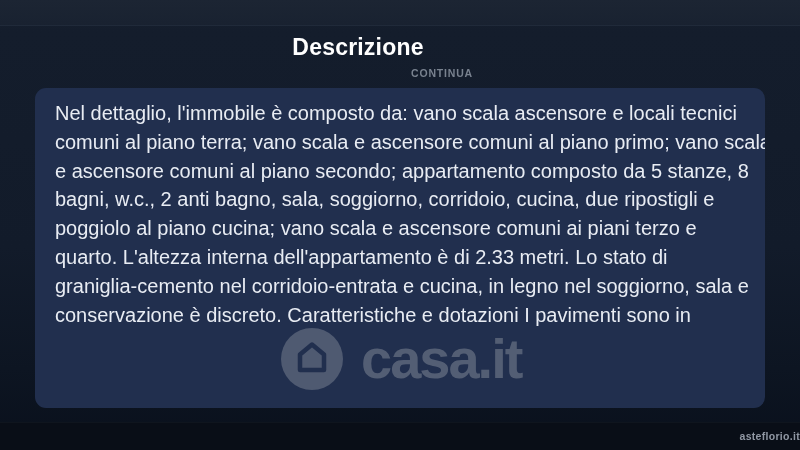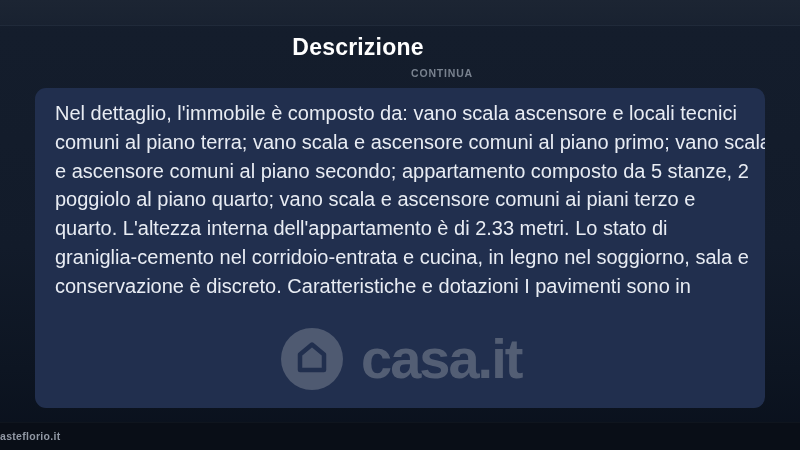--- a/index.html
+++ b/index.html
@@ -74,21 +74,21 @@
     line-height: 62px;
   }
   .footer-bar {
     position: absolute; left: 0; bottom: 0;
     width: 800px; height: 27px;
     background: #090e17;
     border-top: 1px solid rgba(130,150,180,0.05);
   }
   .footer-site {
     width: 800px;
-    text-align: left;
+    text-align: right;
     line-height: 27px;
     color: #9198a4;
     font-size: 10.5px;
     font-weight: bold;
     letter-spacing: 0.3px;
   }
 </style>
 </head>
 <body>
 
@@ -108,22 +108,23 @@
           <circle cx="31" cy="31" r="31" fill="rgba(142,150,162,0.42)"></circle>
           <path d="M 19 42 L 19 26.5 L 31 16.5 L 43 26.5 L 43 42 Z" fill="none" stroke="#212f4e" stroke-width="4.5" stroke-linejoin="round"></path>
         </svg>
       </span>
       <span class="watermark-text">casa.it</span>
     </div>
 
     <div class="desc-lines">
         <div class="desc-line">Nel dettaglio, l'immobile è composto da: vano scala ascensore e locali tecnici</div>
         <div class="desc-line">comuni al piano terra; vano scala e ascensore comuni al piano primo; vano scala</div>
-        <div class="desc-line">e ascensore comuni al piano secondo; appartamento composto da 5 stanze, 2</div>
-        <div class="desc-line">poggiolo al piano quarto; vano scala e ascensore comuni ai piani terzo e</div>
+        <div class="desc-line">e ascensore comuni al piano secondo; appartamento composto da 5 stanze, 8</div>
+        <div class="desc-line">bagni, w.c., 2 anti bagno, sala, soggiorno, corridoio, cucina, due ripostigli e</div>
+        <div class="desc-line">poggiolo al piano cucina; vano scala e ascensore comuni ai piani terzo e</div>
         <div class="desc-line">quarto. L'altezza interna dell'appartamento è di 2.33 metri. Lo stato di</div>
         <div class="desc-line">graniglia-cemento nel corridoio-entrata e cucina, in legno nel soggiorno, sala e</div>
         <div class="desc-line">conservazione è discreto. Caratteristiche e dotazioni I pavimenti sono in</div>
       </div>
 
   </div>
 
   <div class="footer-bar">
     <div class="footer-site">asteflorio.it</div>
   </div>

